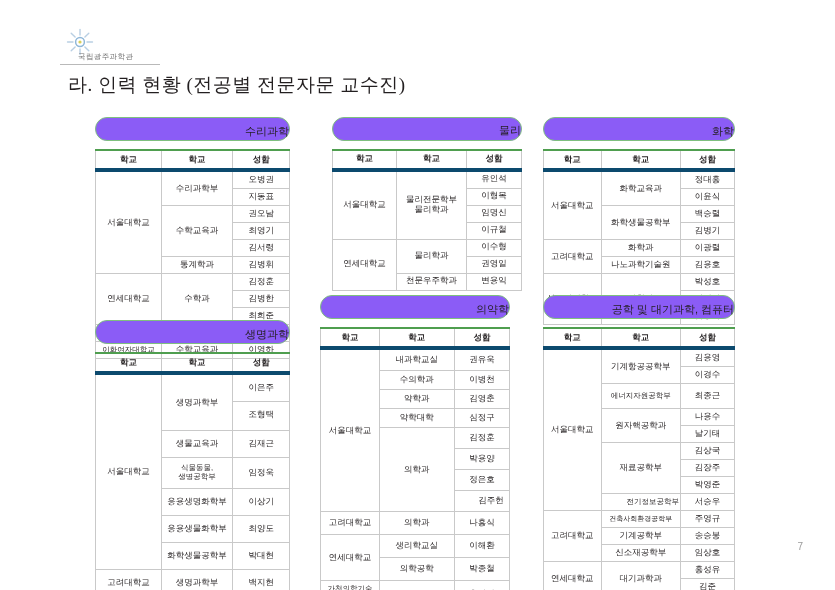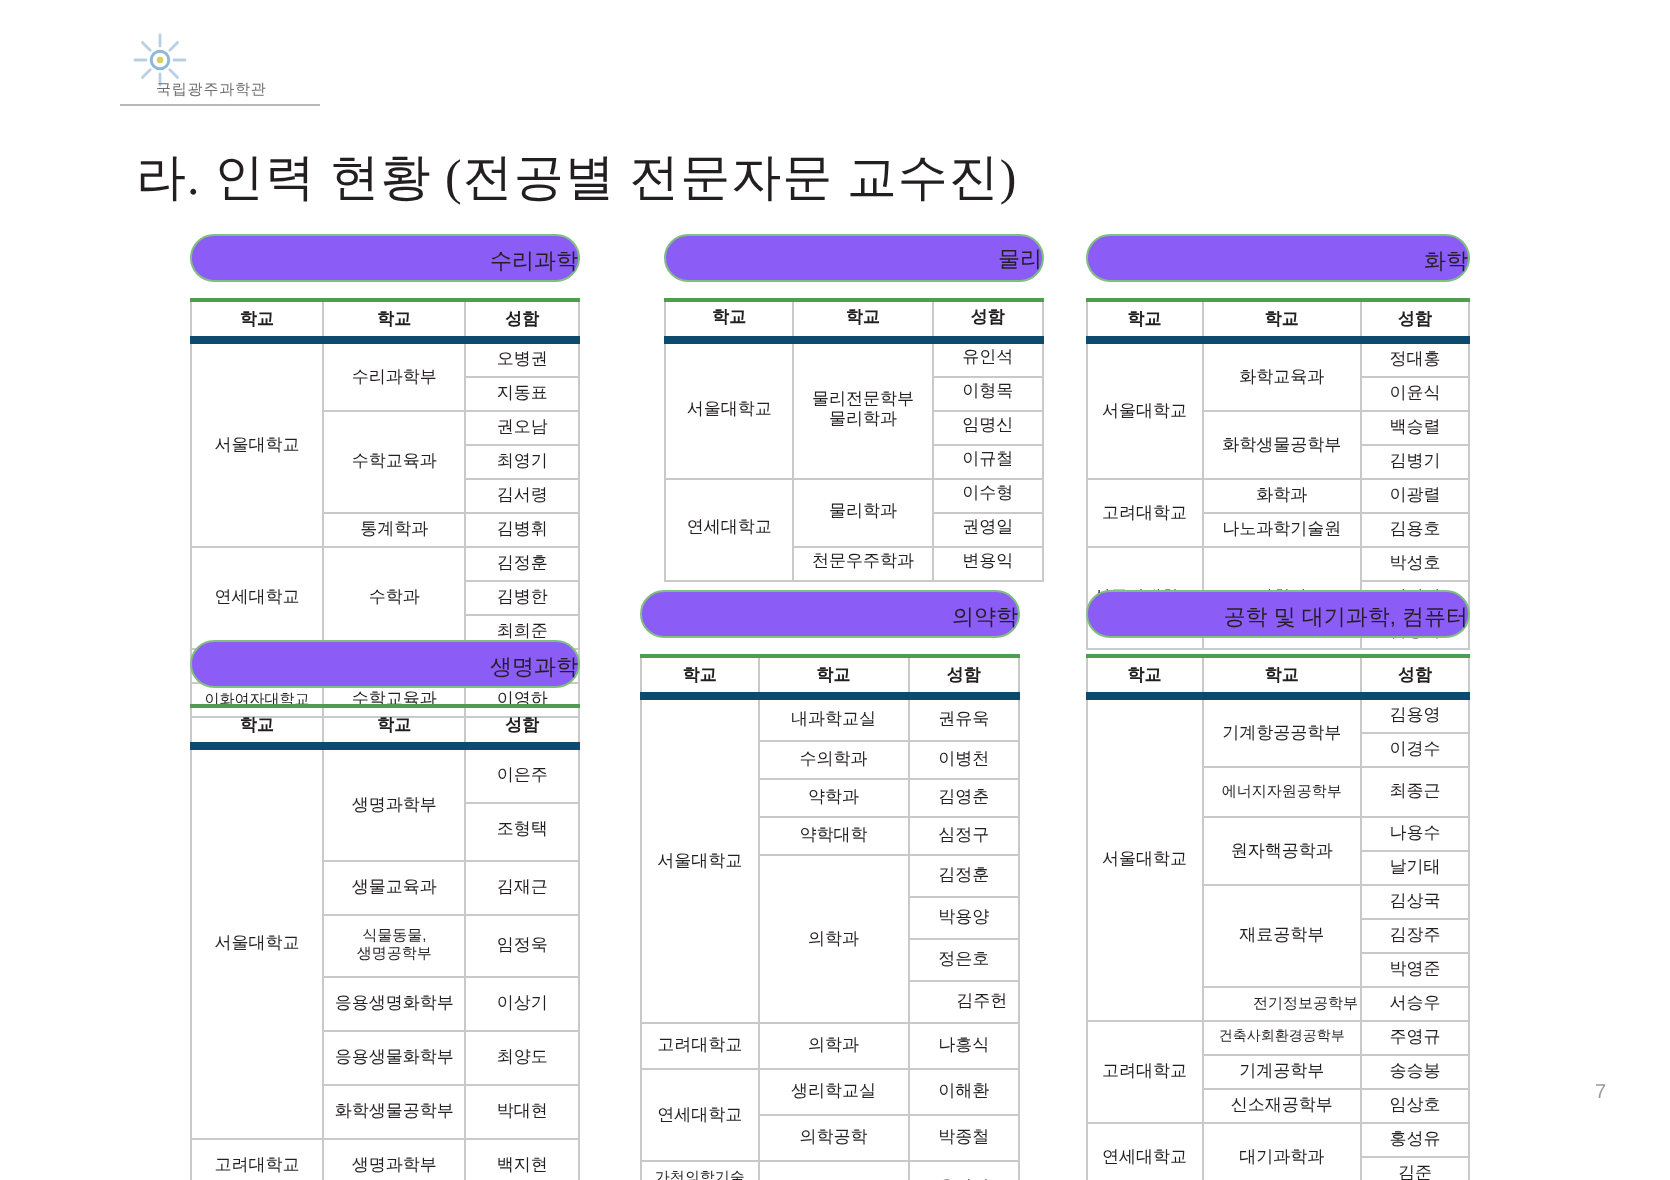--- a/index.html
+++ b/index.html
@@ -18,21 +18,21 @@
   .page {
     position: absolute;
     left: 0; top: 0;
     width: 835px;
     height: 590px;
   }
   
   .logo-wrap {
     position: absolute;
     left: 60px;
-    top: 16px;
+    top: 28px;
     width: 120px;
     height: 36px;
     text-decoration: underline;
   }
   .logo-sun {
     position: absolute;
     left: 6px;
     top: 0px;
     width: 28px;
     height: 28px;
@@ -53,21 +53,21 @@
     width: 100px;
     height: 1px;
     background: #b9b9b9;
   }
   
   .page-title {
     position: absolute;
     left: 68px;
     top: 72px;
     font-family: "Liberation Serif", serif;
-    font-size: 25px;
+    font-size: 19px;
     color: #231f20;
     letter-spacing: 0.5px;
     white-space: nowrap;
   }
   
   .section {
     position: absolute;
   }
   .sect-head {
     border: 1px solid #7fbf7f;

